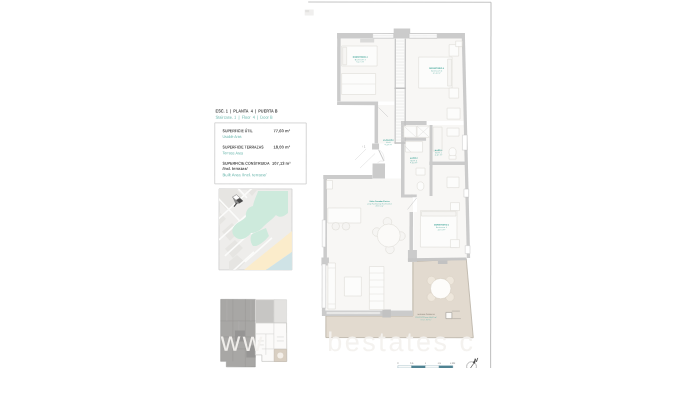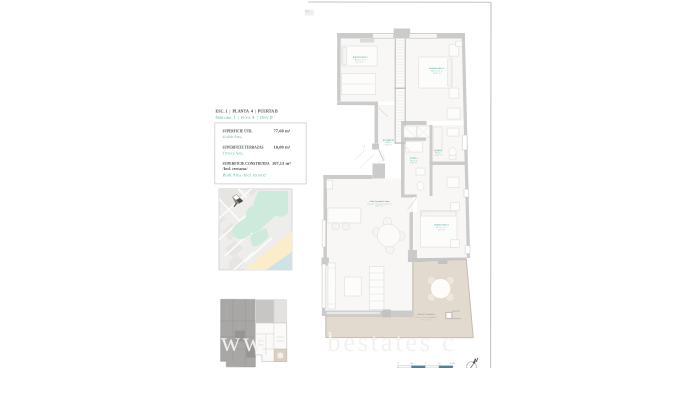--- a/index.html
+++ b/index.html
@@ -1,16 +1,16 @@
 <!DOCTYPE html>
 <html><head>
 <meta charset="utf-8">
 <style>
   html,body{margin:0;padding:0;background:#ffffff;}
-  #page{position:relative;width:700px;height:368px;background:#ffffff;overflow:hidden;font-family:Liberation Serif, serif;}
+  #page{position:relative;width:700px;height:368px;background:#ffffff;overflow:hidden;font-family:Liberation Sans, sans-serif;}
   svg{display:block;transform:rotate(0.06deg);}
 </style>
 </head>
 <body>
 <div id="page">
 <svg width="700" height="400" viewBox="0 0 700 400" xmlns="http://www.w3.org/2000/svg">
 
 <rect x="0" y="0" width="700" height="400" fill="#ffffff"></rect>
 
 <path d="M308,2 H490.8" stroke="#c4c4c4" stroke-width="1" fill="none"></path>

